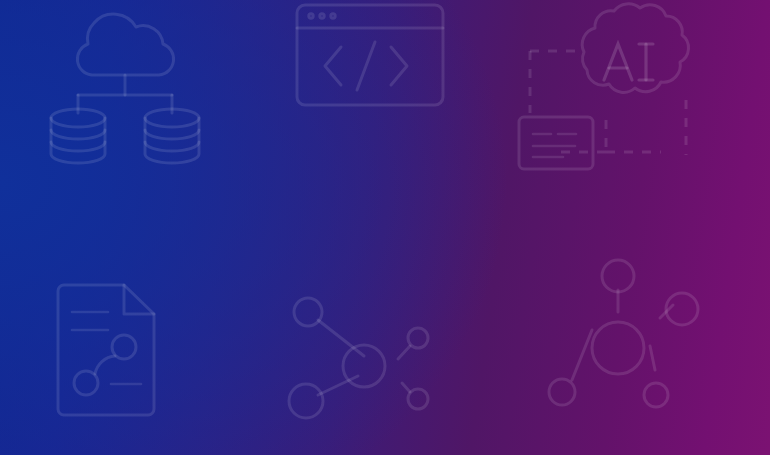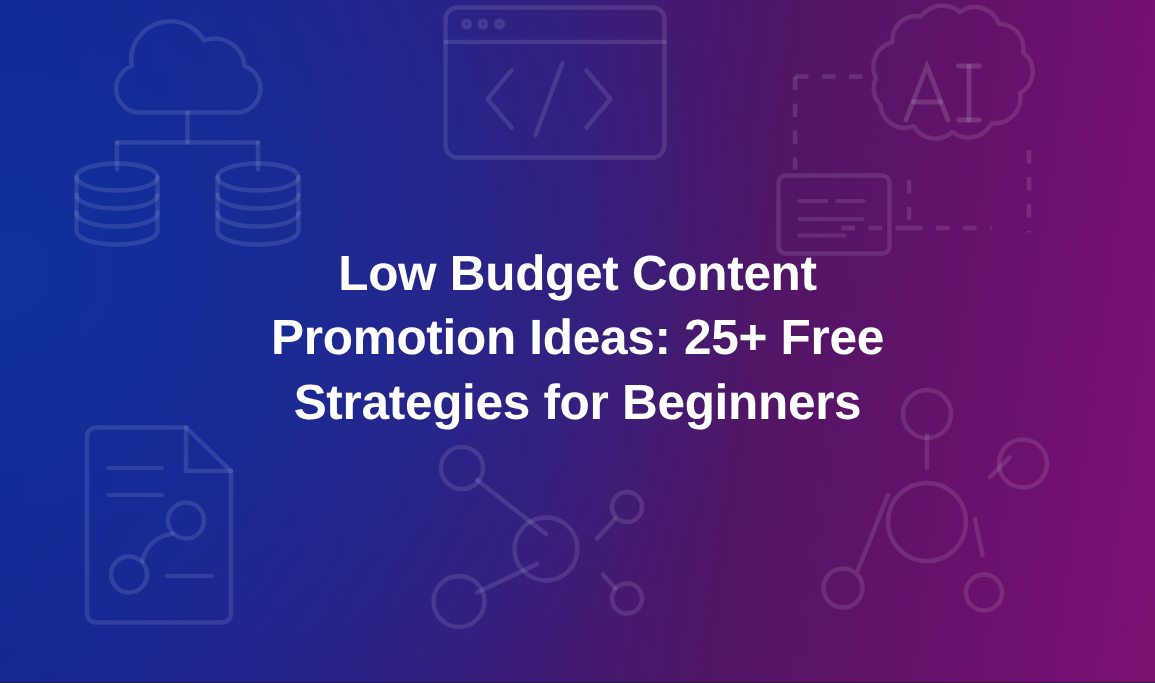--- a/index.html
+++ b/index.html
@@ -205,19 +205,14 @@
       <path class="ln" d="M650 346 L655 370"></path>
       <circle class="ln" cx="618" cy="348" r="26"></circle>
       <circle class="ln" cx="618" cy="276" r="16"></circle>
       <circle class="ln" cx="682" cy="309" r="16"></circle>
       <circle class="ln" cx="562" cy="392" r="13"></circle>
       <circle class="ln" cx="656" cy="395" r="12"></circle>
     </g>
 
   </svg>
 
-  <div id="title-block">
-    <span class="title-line">Low Budget Content</span>
-    <span class="title-line">Promotion Ideas: 25+ Free</span>
-    <span class="title-line">Strategies for Beginners</span>
-  </div>
 
 </div>
 
 </body></html>

